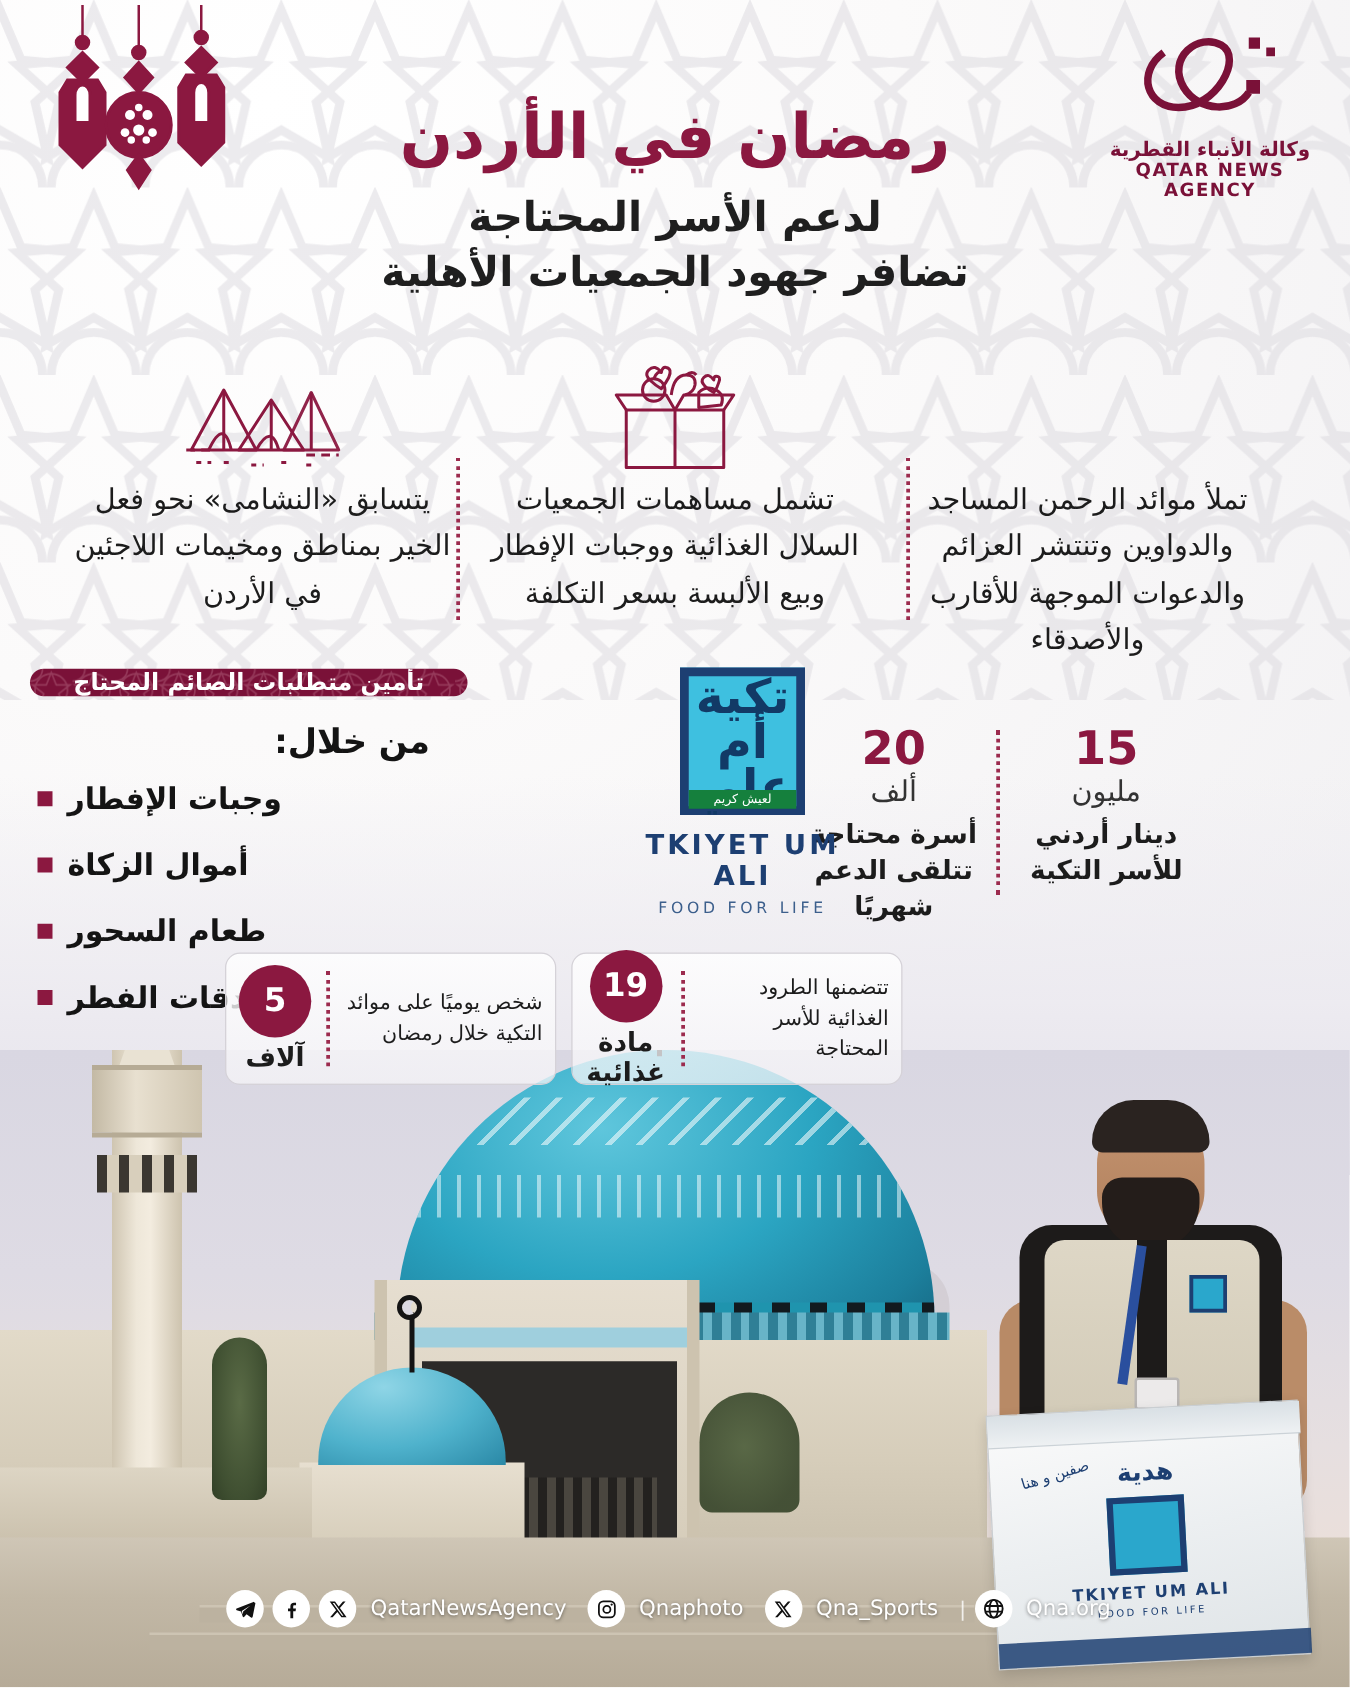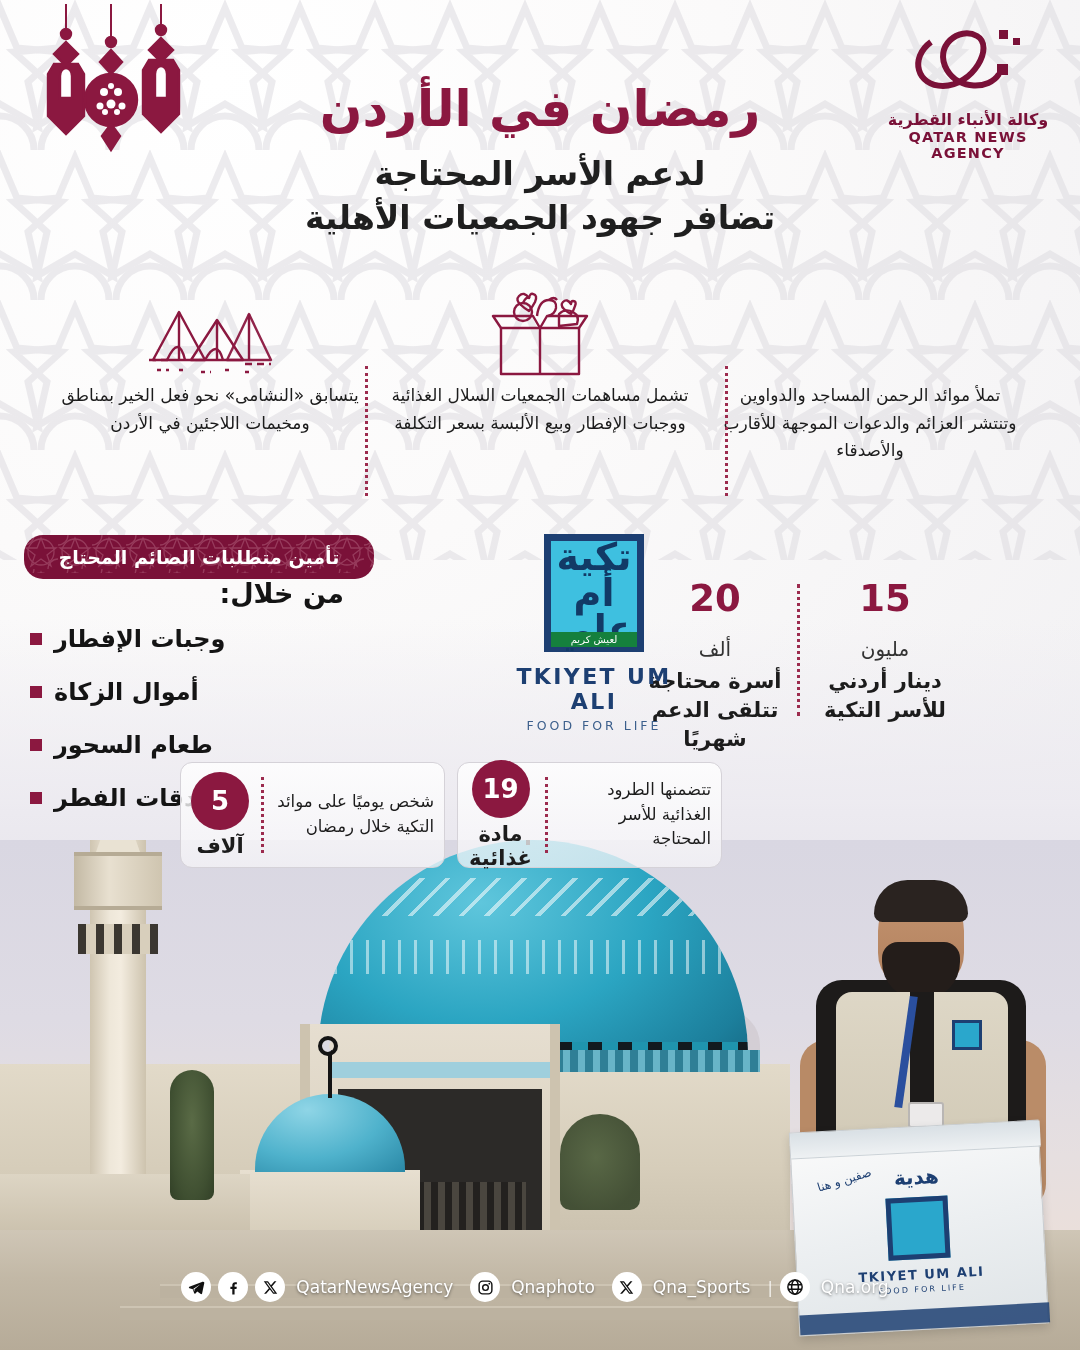--- a/index.html
+++ b/index.html
@@ -259,31 +259,31 @@
   }
 
   
   .features {
     position: absolute; top: 290px; left: 0; width: 1080px; height: 215px;
     display: flex; flex-direction: row-reverse; justify-content: center;
   }
   .feature { width: 330px; padding: 0 14px; text-align: center; position: relative; }
   .feature .fi { height: 92px; display: flex; align-items: center; justify-content: center; }
   .feature .ftxt {
-    font-size: 17px; color: #1c1c1c; line-height: 1.62; font-weight: 500;
+    font-size: 23px; color: #1c1c1c; line-height: 1.62; font-weight: 500;
   }
   .vdots {
     position: absolute; top: 76px; width: 0; border-right: 3px dotted #9c2b4e; height: 130px;
   }
   .vdots.d1 { right: 352px; }
   .vdots.d2 { right: 712px; }
 
   
   .banner {
-    position: absolute; right: 706px; top: 535px; width: 350px; height: 44px;
+    position: absolute; right: 706px; top: 535px; width: 350px; height: 22px;
     background: #7a1138; border-radius: 19px;
     display: flex; align-items: center; justify-content: center;
     color: #fff; font-size: 19px; font-weight: bold;
     overflow: hidden;
   }
   .banner .bpat {
     position: absolute; inset: 0; opacity: .30;
   }
   .banner span { position: relative; z-index: 2; }
 
@@ -300,21 +300,21 @@
   .bullet { width: 12px; height: 12px; background: #8b1840; flex: 0 0 auto; }
   .panel-li span.t { font-size: 24px; font-weight: bold; color: #141414; }
 
   
   .bigstats {
     position: absolute; right: 110px; top: 580px; width: 340px;
     display: flex; flex-direction: row-reverse;
   }
   .bstat { width: 170px; text-align: center; position: relative; }
   .bstat .num { font-size: 37px; font-weight: bold; color: #8b1840; line-height: 1; }
-  .bstat .unit { font-size: 20px; color: #333; margin-top: 20px; }
+  .bstat .unit { font-size: 23px; color: #333; margin-top: 4px; }
   .bstat .desc { font-size: 21px; font-weight: bold; color: #1c1c1c; line-height: 1.38; margin-top: 6px; }
   .bstat-sep {
     position: absolute; right: 170px; top: 4px; height: 132px;
     border-right: 3px dotted #9c2b4e;
   }
 
   
   .tkiyet { position: absolute; left: 494px; top: 534px; width: 200px; text-align: center; }
   .tk-mark {
     width: 100px; height: 118px; margin: 0 auto;

